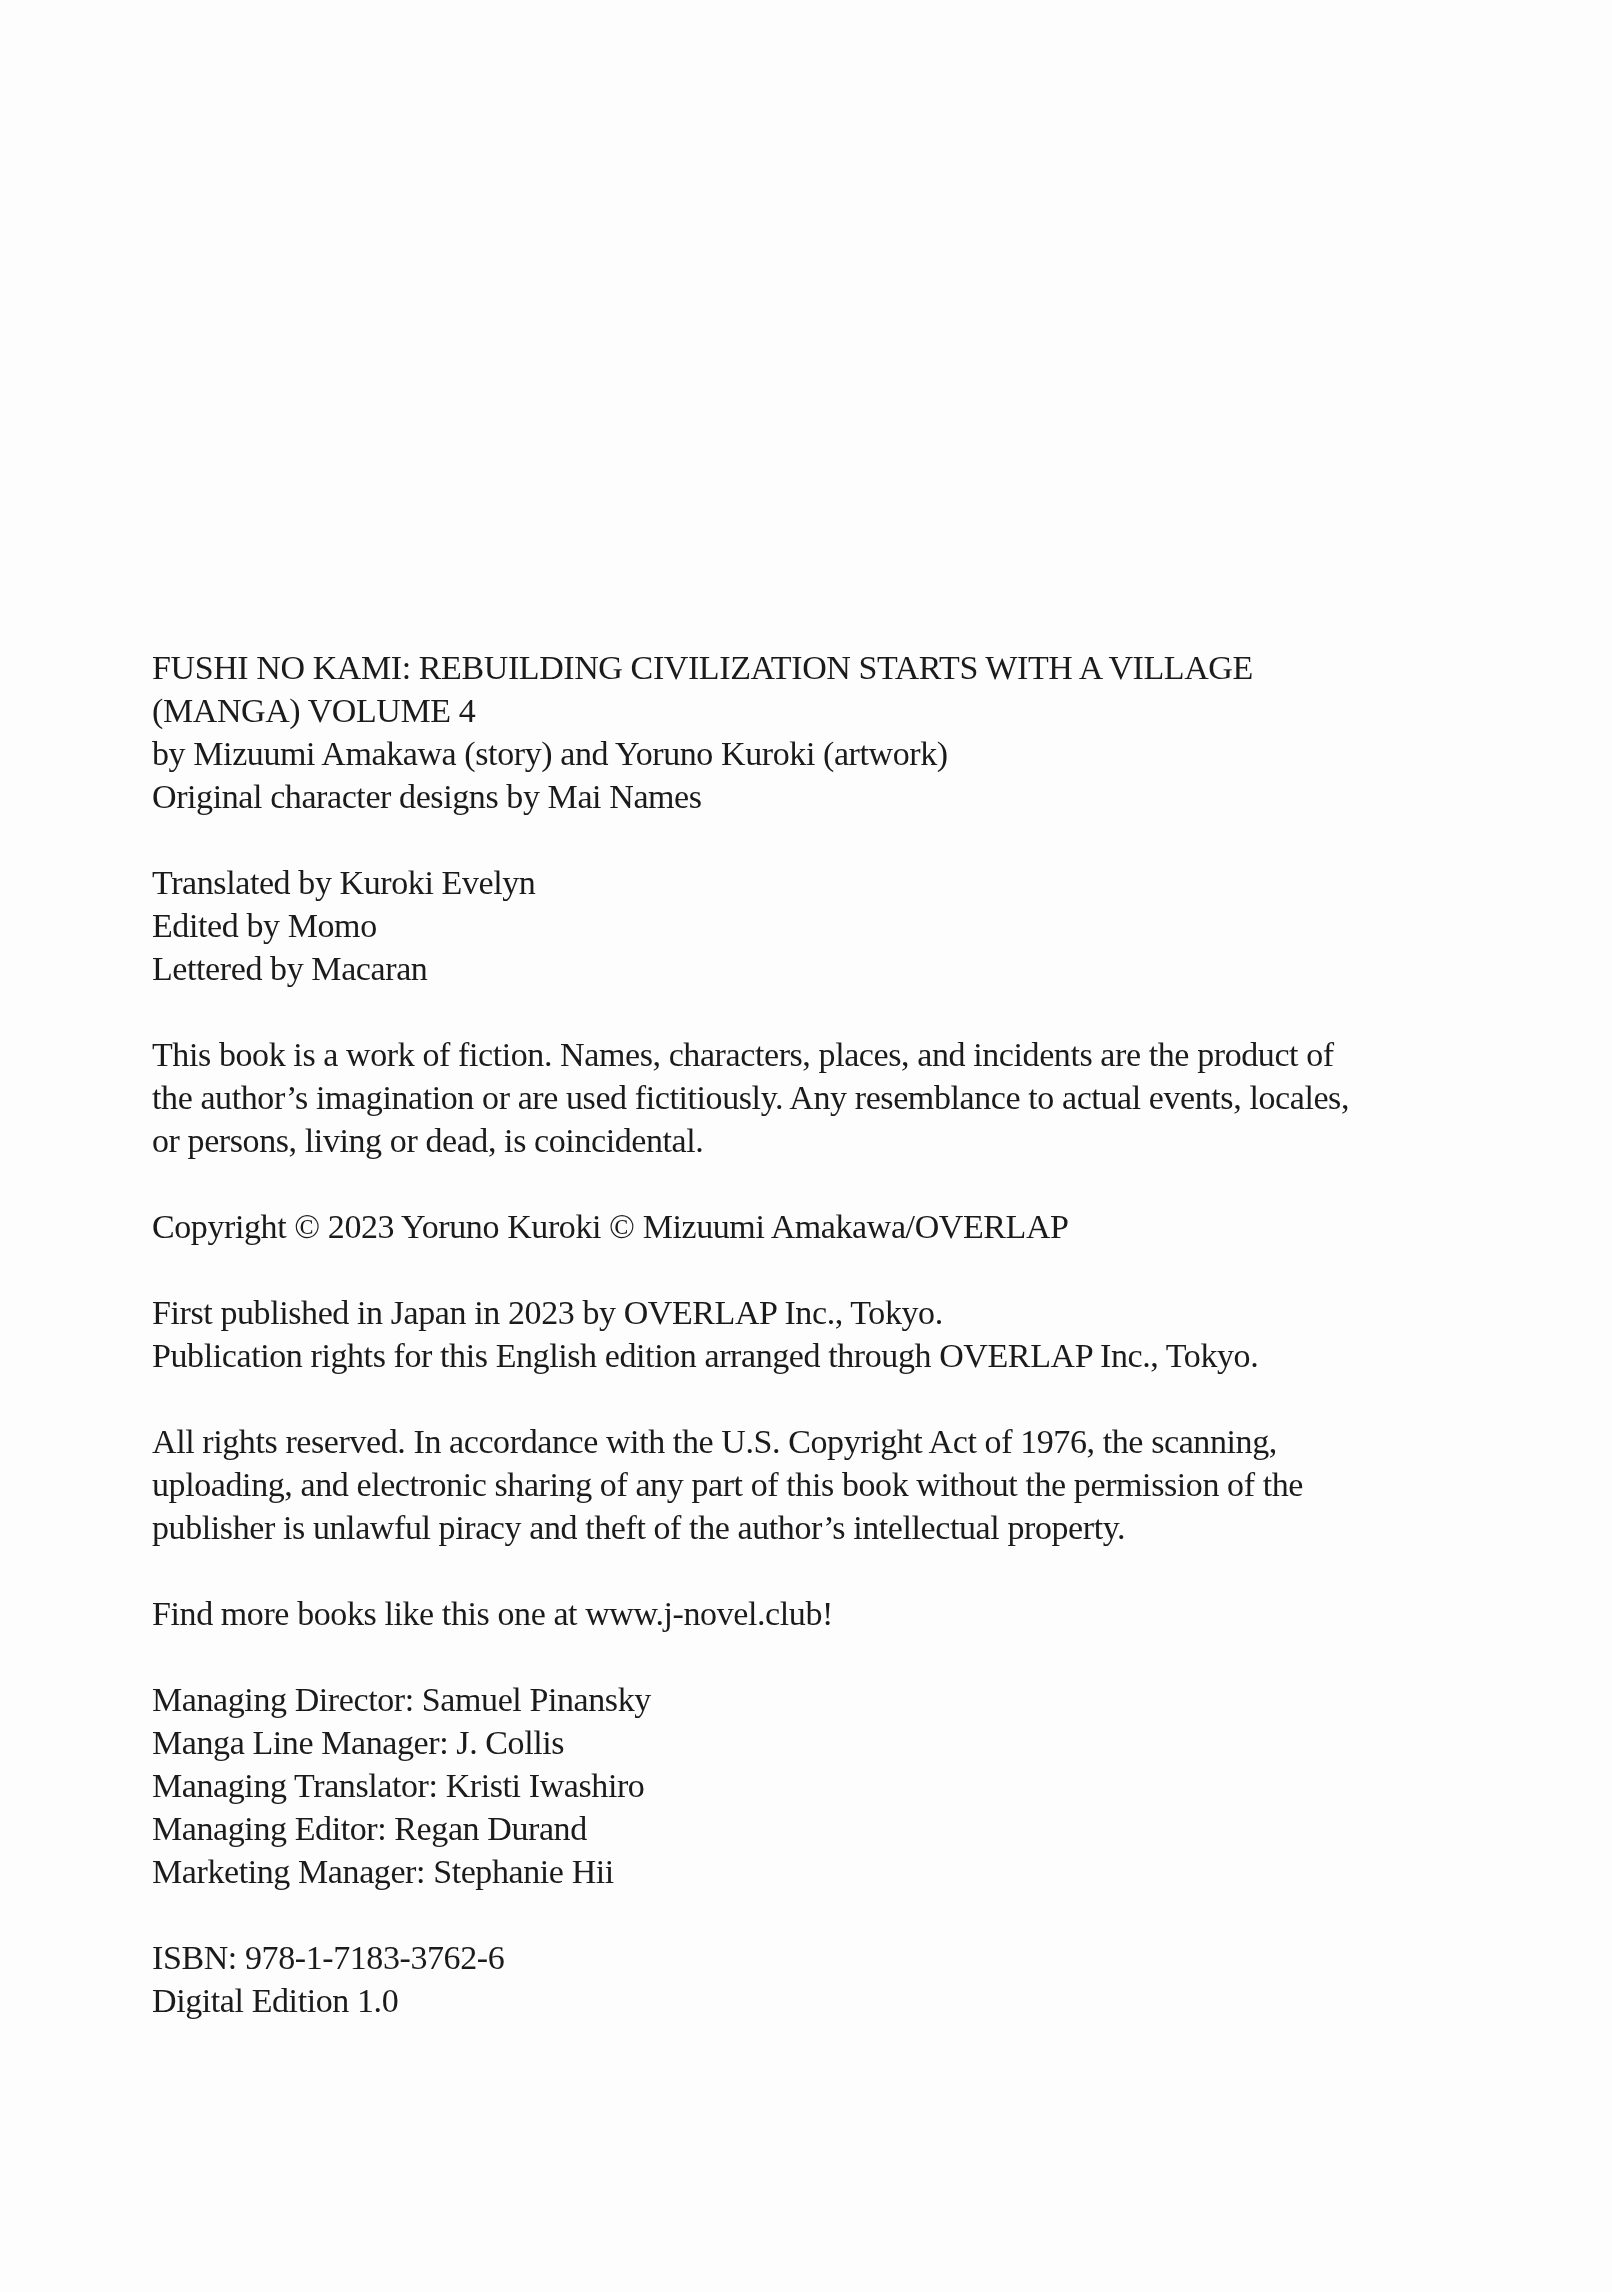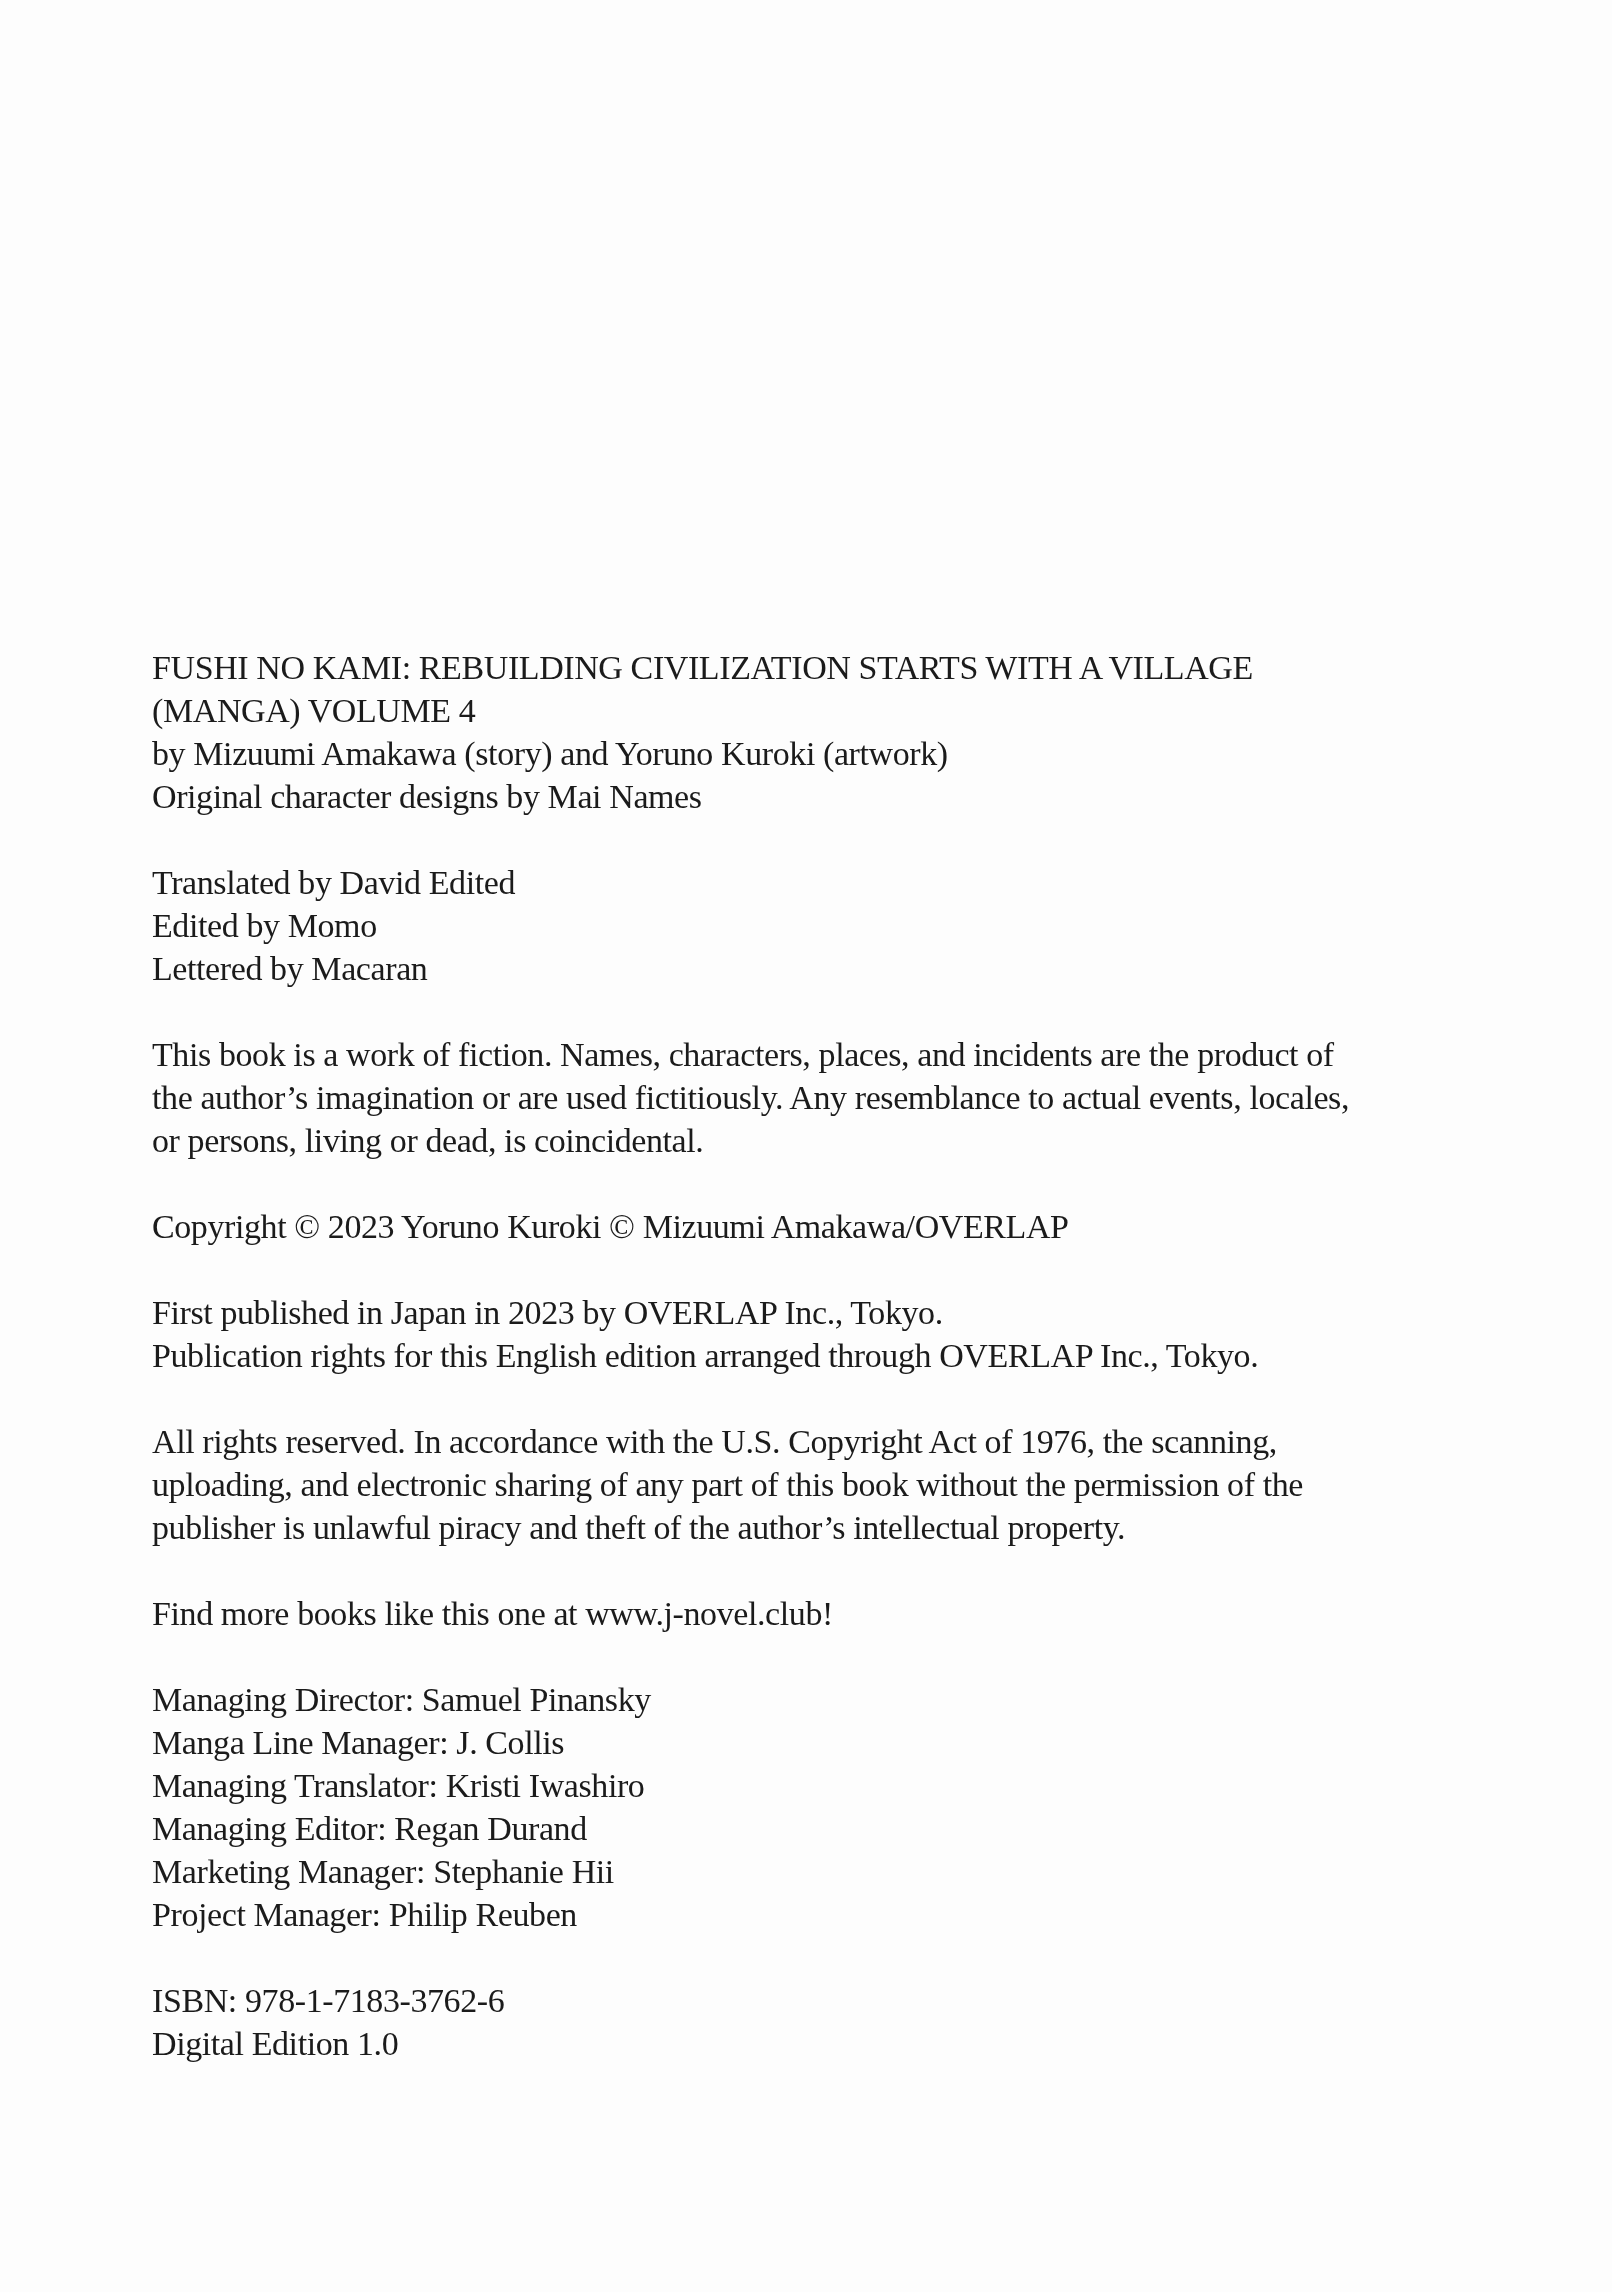--- a/index.html
+++ b/index.html
@@ -42,21 +42,21 @@
 <div class="page">
 
   <div class="para">
     <div class="text-line">FUSHI NO KAMI: REBUILDING CIVILIZATION STARTS WITH A VILLAGE</div>
     <div class="text-line">(MANGA) VOLUME 4</div>
     <div class="text-line">by Mizuumi Amakawa (story) and Yoruno Kuroki (artwork)</div>
     <div class="text-line">Original character designs by Mai Names</div>
   </div>
 
   <div class="para">
-    <div class="text-line">Translated by David Edited</div>
+    <div class="text-line">Translated by Kuroki Evelyn</div>
     <div class="text-line">Edited by Momo</div>
     <div class="text-line">Lettered by Macaran</div>
   </div>
 
   <div class="para">
     <div class="text-line">This book is a work of fiction. Names, characters, places, and incidents are the product of</div>
     <div class="text-line">the author’s imagination or are used fictitiously. Any resemblance to actual events, locales,</div>
     <div class="text-line">or persons, living or dead, is coincidental.</div>
   </div>
 
@@ -78,21 +78,20 @@
   <div class="para">
     <div class="text-line">Find more books like this one at www.j-novel.club!</div>
   </div>
 
   <div class="para">
     <div class="text-line">Managing Director: Samuel Pinansky</div>
     <div class="text-line">Manga Line Manager: J. Collis</div>
     <div class="text-line">Managing Translator: Kristi Iwashiro</div>
     <div class="text-line">Managing Editor: Regan Durand</div>
     <div class="text-line">Marketing Manager: Stephanie Hii</div>
-    <div class="text-line">Project Manager: Philip Reuben</div>
   </div>
 
   <div class="para">
     <div class="text-line">ISBN: 978-1-7183-3762-6</div>
     <div class="text-line">Digital Edition 1.0</div>
   </div>
 
 </div>
 
 

